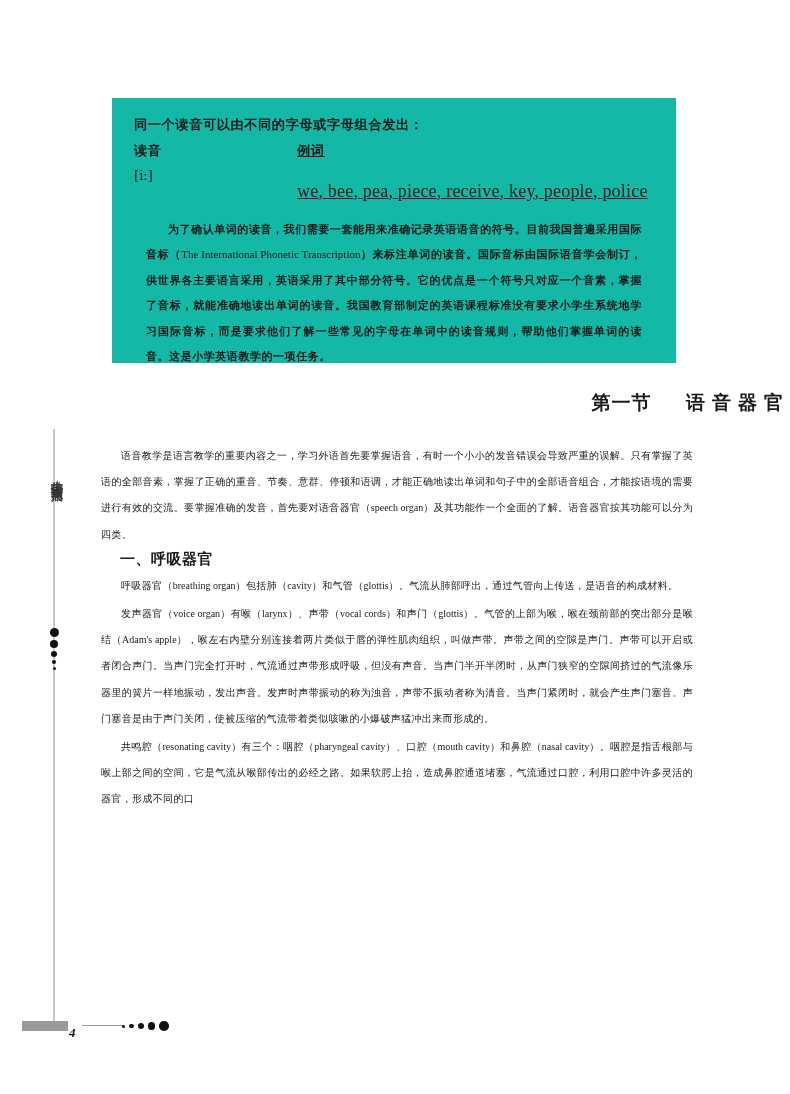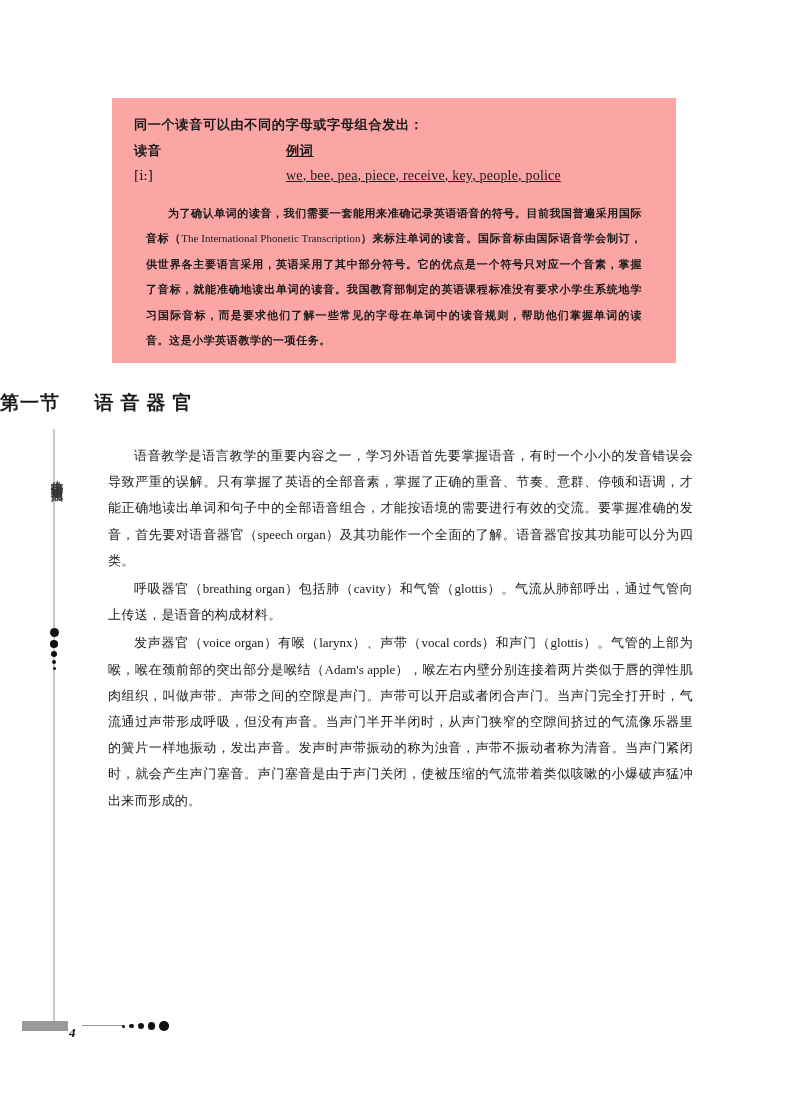--- a/index.html
+++ b/index.html
@@ -16,50 +16,52 @@
     color: #1a1a1a;
   }
 
   
   .callout {
     position: absolute;
     left: 112px;
     top: 98px;
     width: 564px;
     height: 265px;
-    background: #fca5a5;
+    background: #14b8a6;
     box-sizing: border-box;
     padding: 14px 22px 10px 22px;
   }
   .callout-line {
     font-size: 13.2px;
     line-height: 25.5px;
     letter-spacing: 0.6px;
     white-space: nowrap;
     font-weight: 600;
   }
   .callout-cols {
     display: flex;
     font-size: 13.2px;
     line-height: 25.5px;
     letter-spacing: 0.6px;
     font-weight: 600;
+    gap: 11px;
   }
   .col-a { width: 152px; flex: none; }
   .col-b { flex: 1; text-decoration: underline; }
   .ipa {
     font-family: "DejaVu Serif", "Liberation Serif", serif;
     letter-spacing: 0;
     font-weight: 400;
   }
   .examples {
     font-family: "Liberation Serif", "DejaVu Serif", serif;
     font-weight: 400;
     letter-spacing: 0.2px;
-    font-size: 14px;
+    font-size: 18px;
+    margin-top: 16px;
   }
   .examples u { text-decoration: underline; }
   .callout-para {
     font-size: 11px;
     line-height: 25.5px;
     letter-spacing: 0.55px;
     text-align: justify;
     text-justify: inter-character;
     font-weight: 600;
     margin: 12px;
@@ -70,38 +72,38 @@
     font-weight: 400;
     letter-spacing: 0;
   }
 
   
   .section-title {
     position: absolute;
     left: 0;
     top: 390px;
     width: 790px;
-    text-align: left;
+    text-align: right;
     font-size: 19px;
     font-weight: bold;
     letter-spacing: 1px;
     font-family: "Liberation Sans", "DejaVu Sans", sans-serif;
   }
   .section-title .spaced { letter-spacing: 7px; }
 
   
   .content {
     position: absolute;
     left: 96px;
     top: 443px;
     width: 597px;
   }
   .body-para {
-    margin: 0 0 2px 12px;
-    font-size: 13px;
+    margin: 0 0 2px 5px;
+    font-size: 10px;
     line-height: 26.2px;
     letter-spacing: 0.35px;
     text-align: justify;
     text-justify: inter-character;
     text-indent: 2em;
   }
   .body-para .lat {
     font-family: "Liberation Serif", "DejaVu Serif", serif;
     letter-spacing: 0;
   }
@@ -214,28 +216,30 @@
 <div class="section-title">
   <span>第一节</span>
   <span style="display:inline-block;width:22px"></span>
   <span class="spaced">语音器官</span>
 </div>
 
 <div class="content">
   <p class="body-para" id="intro-para">语音教学是语言教学的重要内容之一，学习外语首先要掌握语音，有时一个小小的发音错误会导致严重的误解。只有掌握了英语的全部音素，掌握了正确的重音、节奏、意群、停顿和语调，才能正确地读出单词和句子中的全部语音组合，才能按语境的需要进行有效的交流。要掌握准确的发音，首先要对语音器官（<span class="lat">speech organ</span>）及其功能作一个全面的了解。语音器官按其功能可以分为四类。</p>
 
   <div>
+    <div class="sub-heading">一、呼吸器官</div>
     <p class="body-para" id="sec0-para">呼吸器官（<span class="lat">breathing organ</span>）包括肺（<span class="lat">cavity</span>）和气管（<span class="lat">glottis</span>）。气流从肺部呼出，通过气管向上传送，是语音的构成材料。</p>
   </div>
 
   <div>
     <p class="body-para" id="sec1-para">发声器官（<span class="lat">voice organ</span>）有喉（<span class="lat">larynx</span>）、声带（<span class="lat">vocal cords</span>）和声门（<span class="lat">glottis</span>）。气管的上部为喉，喉在颈前部的突出部分是喉结（<span class="lat">Adam's apple</span>），喉左右内壁分别连接着两片类似于唇的弹性肌肉组织，叫做声带。声带之间的空隙是声门。声带可以开启或者闭合声门。当声门完全打开时，气流通过声带形成呼吸，但没有声音。当声门半开半闭时，从声门狭窄的空隙间挤过的气流像乐器里的簧片一样地振动，发出声音。发声时声带振动的称为浊音，声带不振动者称为清音。当声门紧闭时，就会产生声门塞音。声门塞音是由于声门关闭，使被压缩的气流带着类似咳嗽的小爆破声猛冲出来而形成的。</p>
   </div>
 
   <div>
+    <p class="body-para" id="sec2-para">共鸣腔（<span class="lat">resonating cavity</span>）有三个：咽腔（<span class="lat">pharyngeal cavity</span>）、口腔（<span class="lat">mouth cavity</span>）和鼻腔（<span class="lat">nasal cavity</span>）。咽腔是指舌根部与喉上部之间的空间，它是气流从喉部传出的必经之路。如果软腭上抬，造成鼻腔通道堵塞，气流通过口腔，利用口腔中许多灵活的器官，形成不同的口</p>
   </div>
 </div>
 
 <div class="vrule"></div>
 <div class="vtext">小学英语学科知识与拓展</div>
 <div class="vdots" id="vdots">
     <i style="width: 9px; height: 9px;"></i>
     <i style="width: 7.5px; height: 7.5px;"></i>
     <i style="width: 6px; height: 6px;"></i>
     <i style="width: 4.5px; height: 4.5px;"></i>

